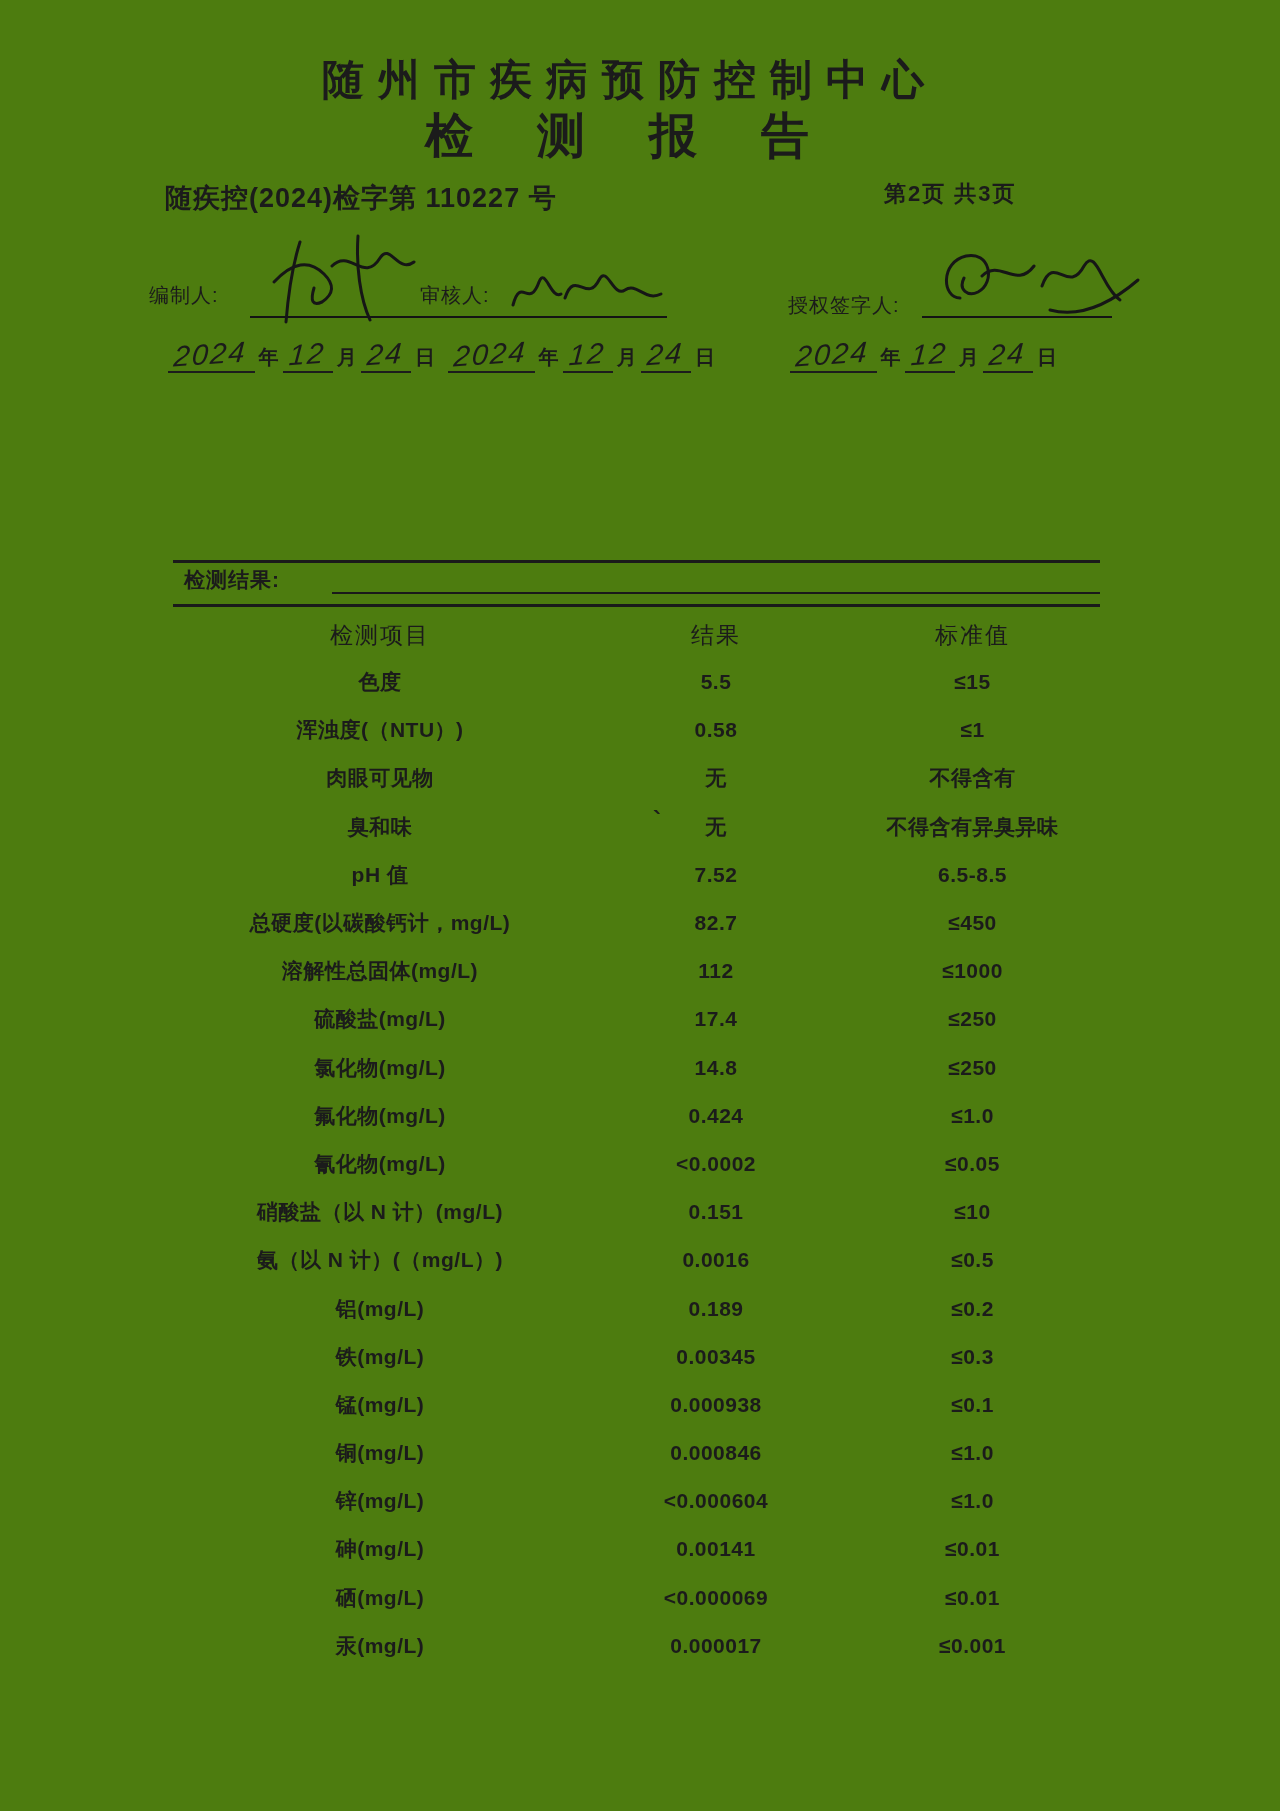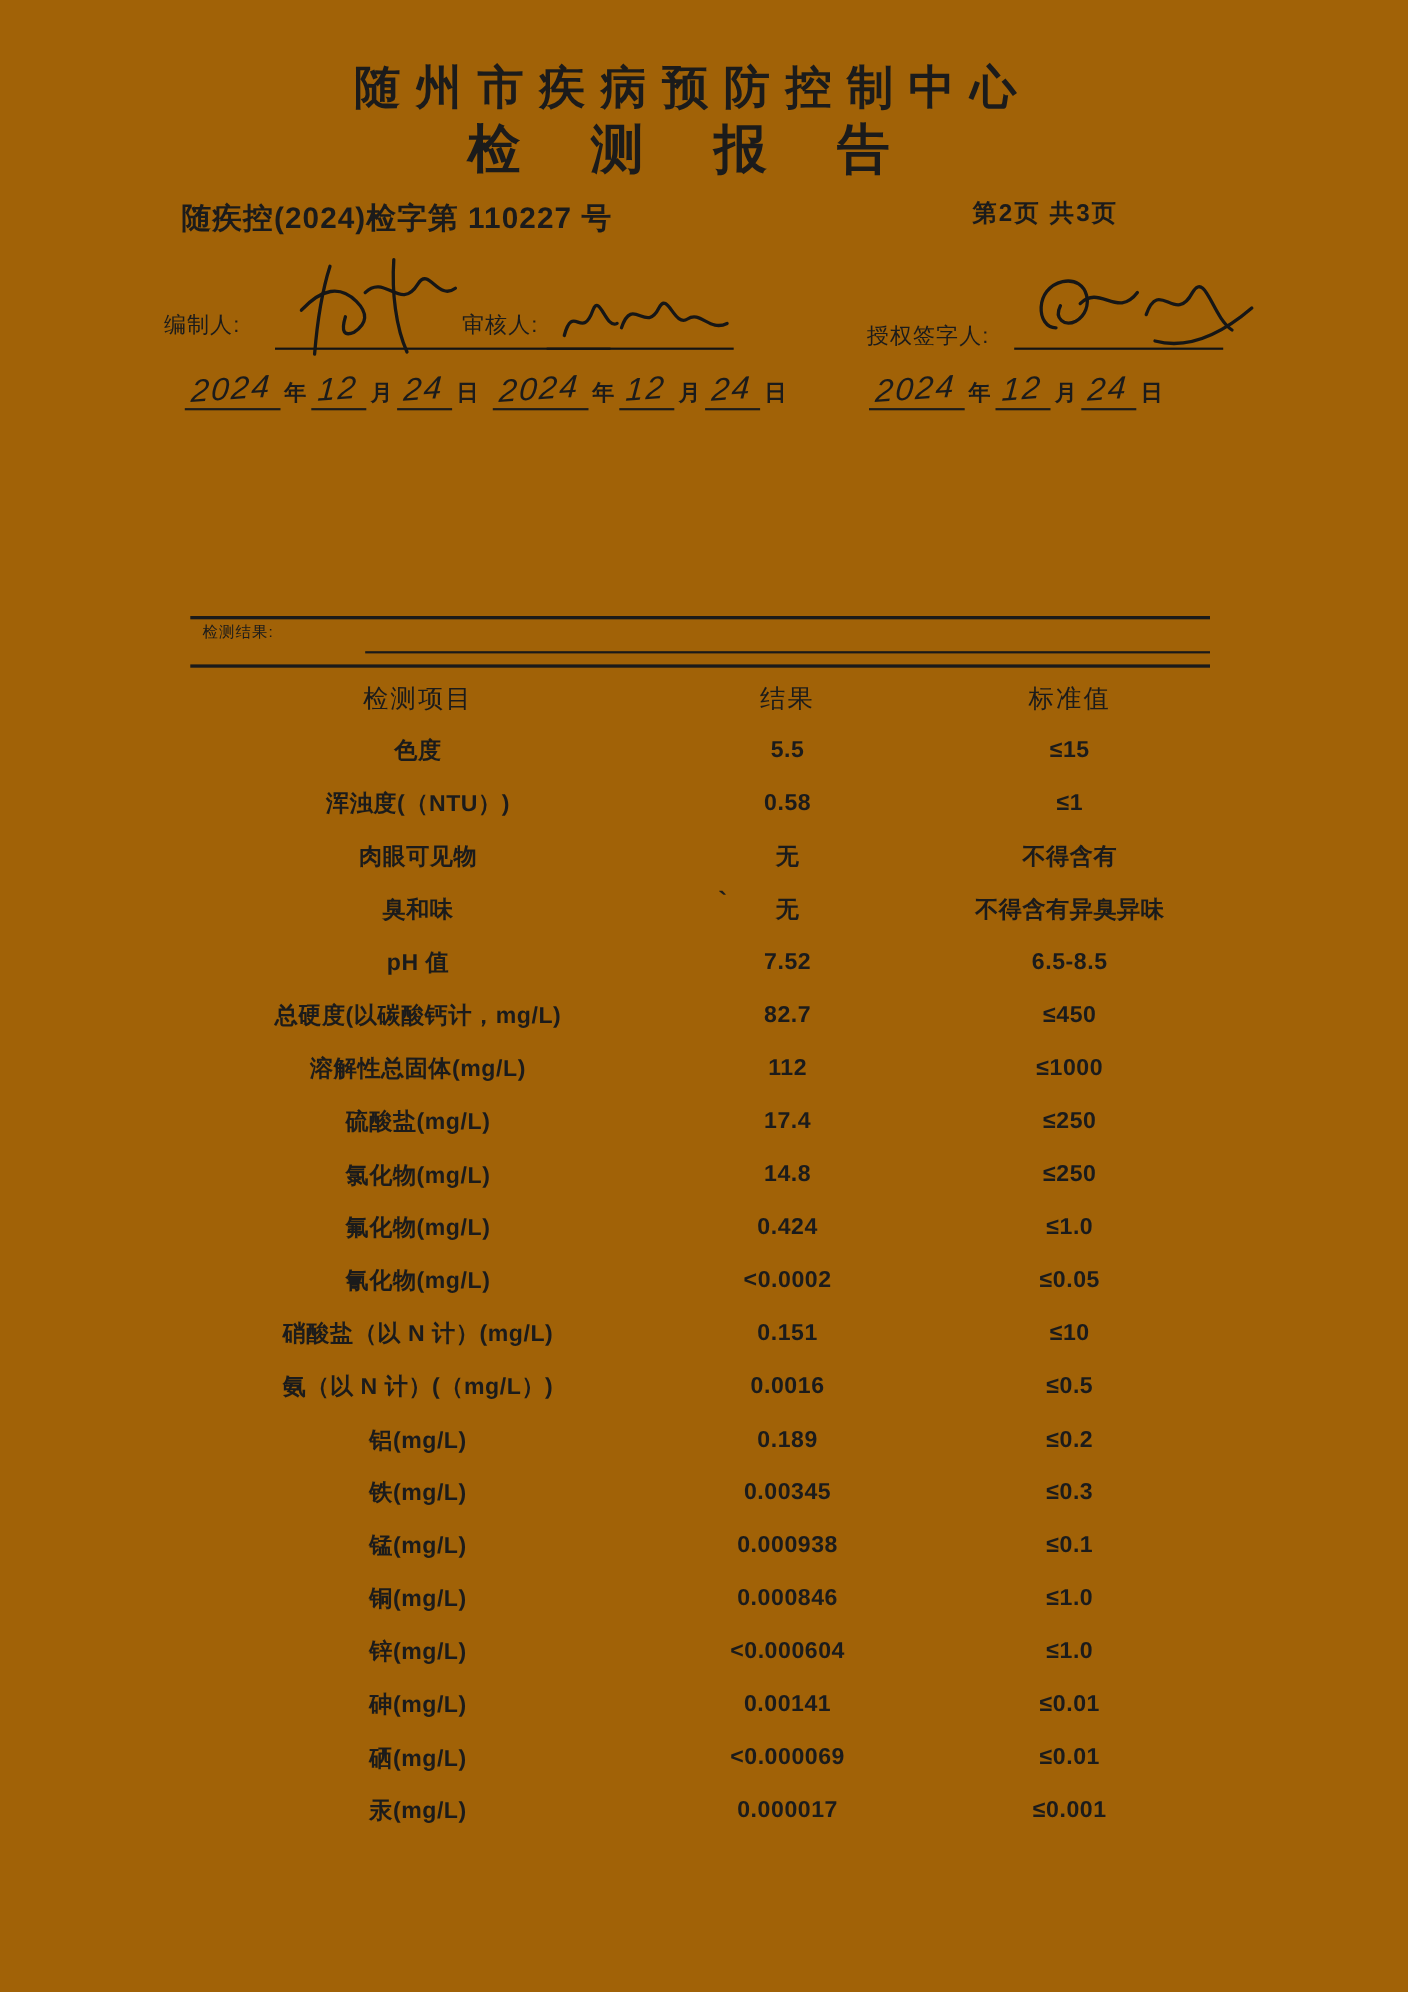--- a/index.html
+++ b/index.html
@@ -3,21 +3,21 @@
 <meta charset="utf-8">
 <style>
   * { margin: 0; padding: 0; box-sizing: border-box; }
   html, body { background: #e8e8e8; }
   body { font-family: "Liberation Sans", "DejaVu Sans", sans-serif; }
   .page {
     position: relative;
     width: 1280px;
     height: 1811px;
     margin: 0 auto;
-    background: #a16207;
+    background: #4d7c0f;
     color: #1b1b1b;
     overflow: hidden;
   }
   .abs { position: absolute; }
 
   
   .org-title {
     top: 52px; left: 0; width: 1260px;
     text-align: center;
     font-size: 42px; font-weight: 700;
@@ -61,21 +61,21 @@
     text-align: center;
     font-size: 21px; font-weight: 700;
     letter-spacing: 4px;
   }
 
   
   .rule { background: #1a1a1a; height: 3px; }
   .rule-top     { top: 560px; left: 173px; width: 927px; }
   .rule-partial { top: 592px; left: 332px; width: 768px; height: 2px; }
   .rule-bottom  { top: 604px; left: 173px; width: 927px; }
-  .section-label { top: 566px; left: 184px; font-size: 14px; font-weight: 400; letter-spacing: 1px; }
+  .section-label { top: 566px; left: 184px; font-size: 21px; font-weight: 700; letter-spacing: 1px; }
 
   table.results {
     position: absolute;
     top: 612px; left: 173px;
     width: 927px;
     border-collapse: collapse;
     table-layout: fixed;
   }
   table.results col.c1 { width: 414px; }
   table.results col.c2 { width: 258px; }

